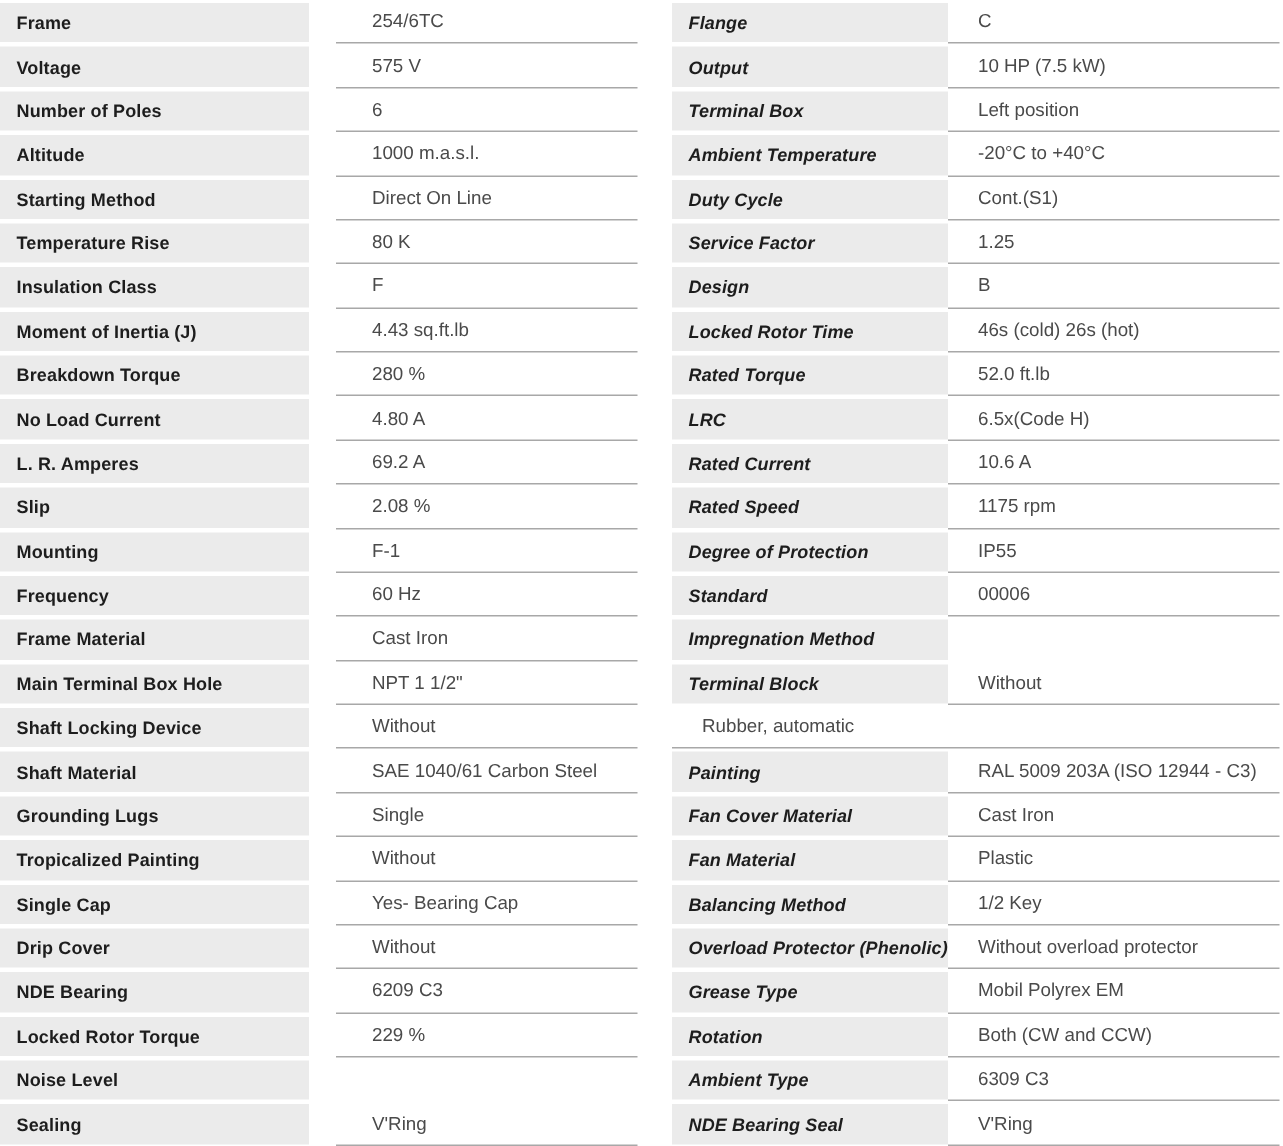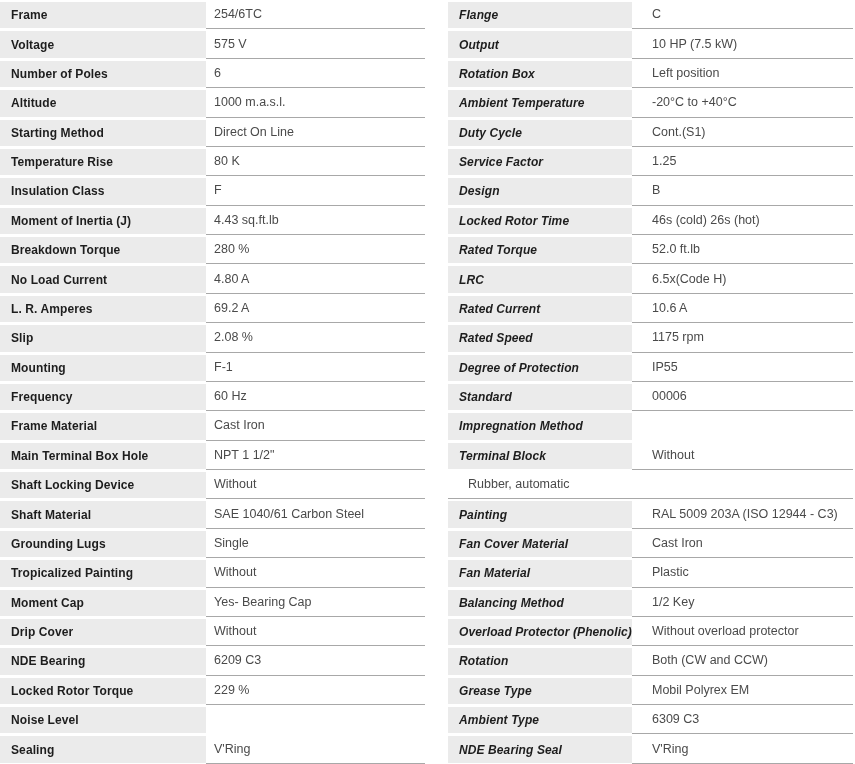--- a/index.html
+++ b/index.html
@@ -50,21 +50,21 @@
     border-bottom: 1px solid var(--divider, #a8a8a8);
     margin-right: 2px;
     display: flex;
     align-items: center;
     box-sizing: border-box;
     font-size: 12.5px;
     color: var(--value-text, #4a4a4a);
     white-space: nowrap;
     overflow: hidden;
   }
-  .left  .val { padding-left: 8px; }
+  .left  .val { padding-left: 24px; margin-left: 18px; }
   .right .val { padding-left: 20px; }
 </style>
 </head>
 <body style="background: rgb(255, 255, 255);">
 
 <div class="tables">
   <div class="spec-table left">
       <div class="row">
         <div class="lab">Frame</div>
         <div class="val">254/6TC</div>
@@ -139,21 +139,21 @@
       </div>
       <div class="row">
         <div class="lab">Grounding Lugs</div>
         <div class="val">Single</div>
       </div>
       <div class="row">
         <div class="lab">Tropicalized Painting</div>
         <div class="val">Without</div>
       </div>
       <div class="row">
-        <div class="lab">Moment Cap</div>
+        <div class="lab">Single Cap</div>
         <div class="val">Yes- Bearing Cap</div>
       </div>
       <div class="row">
         <div class="lab">Drip Cover</div>
         <div class="val">Without</div>
       </div>
       <div class="row">
         <div class="lab">NDE Bearing</div>
         <div class="val">6209 C3</div>
       </div>
@@ -172,21 +172,21 @@
   <div class="spec-table right">
       <div class="row">
         <div class="lab">Flange</div>
         <div class="val">C</div>
       </div>
       <div class="row">
         <div class="lab">Output</div>
         <div class="val">10 HP (7.5 kW)</div>
       </div>
       <div class="row">
-        <div class="lab">Rotation Box</div>
+        <div class="lab">Terminal Box</div>
         <div class="val">Left position</div>
       </div>
       <div class="row">
         <div class="lab">Ambient Temperature</div>
         <div class="val">-20°C to +40°C</div>
       </div>
       <div class="row">
         <div class="lab">Duty Cycle</div>
         <div class="val">Cont.(S1)</div>
       </div>
@@ -250,26 +250,26 @@
       </div>
       <div class="row">
         <div class="lab">Balancing Method</div>
         <div class="val">1/2 Key</div>
       </div>
       <div class="row">
         <div class="lab">Overload Protector (Phenolic)</div>
         <div class="val">Without overload protector</div>
       </div>
       <div class="row">
+        <div class="lab">Grease Type</div>
+        <div class="val">Mobil Polyrex EM</div>
+      </div>
+      <div class="row">
         <div class="lab">Rotation</div>
         <div class="val">Both (CW and CCW)</div>
-      </div>
-      <div class="row">
-        <div class="lab">Grease Type</div>
-        <div class="val">Mobil Polyrex EM</div>
       </div>
       <div class="row">
         <div class="lab">Ambient Type</div>
         <div class="val">6309 C3</div>
       </div>
       <div class="row">
         <div class="lab">NDE Bearing Seal</div>
         <div class="val">V'Ring</div>
       </div>
     </div>

